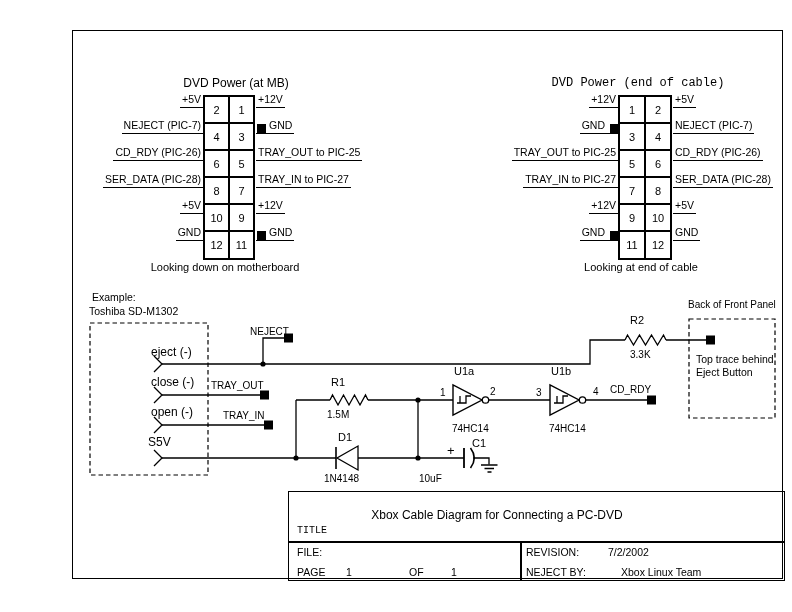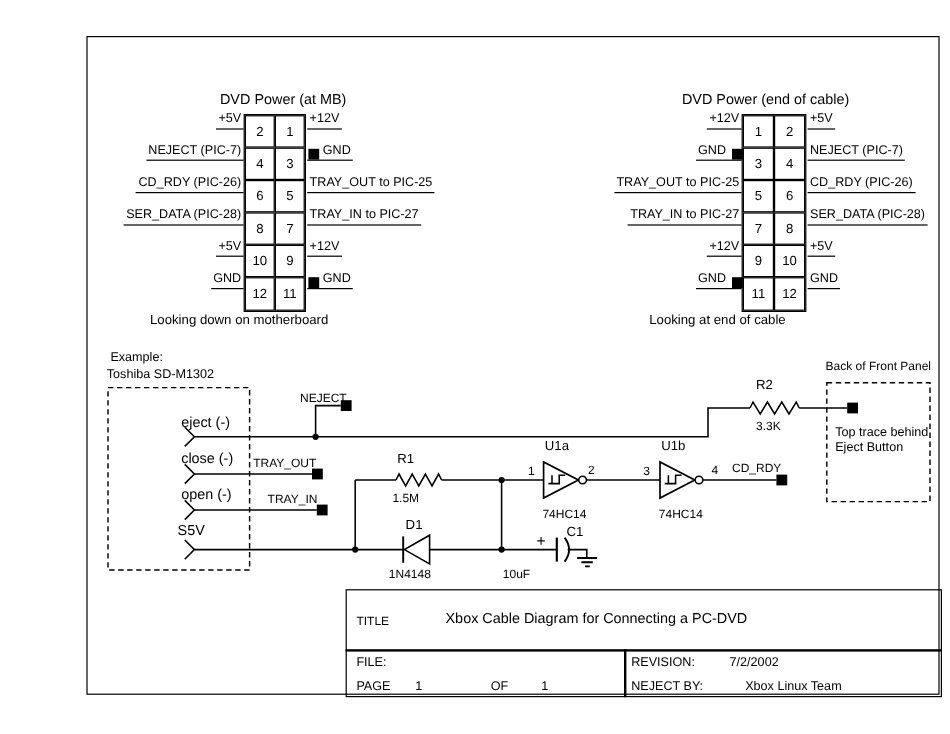--- a/index.html
+++ b/index.html
@@ -8,21 +8,21 @@
   .abs{position:absolute;}
   .border-rect{position:absolute;left:39px;top:30px;width:711px;height:549px;
                border:1.5px solid #000;box-sizing:border-box;}
   
   .conn-table{position:absolute;display:grid;border:1.5px solid #000;background:#fff;}
   .conn-table.lt{left:170px;top:95px;grid-template-columns:25px 25px;}
   .conn-table.rt{left:585px;top:95px;grid-template-columns:26px 26px;}
   .conn-cell{height:25.1px;border:0.8px solid #000;display:flex;align-items:center;
              justify-content:center;font-size:11px;}
   .conn-title{position:absolute;font-size:12px;text-align:center;white-space:nowrap;}
-  .conn-caption{position:absolute;font-size:11px;text-align:left;white-space:nowrap;}
+  .conn-caption{position:absolute;font-size:11px;text-align:center;white-space:nowrap;}
   .lbl{position:absolute;height:14px;line-height:13px;font-size:10.5px;white-space:nowrap;
        border-bottom:1.5px solid #000;padding:0 2px;}
   .lbl.rA{text-align:right;}
   .pinsq{position:absolute;width:9px;height:9px;background:#000;}
   
   .tb-box{position:absolute;left:255px;top:491px;width:497px;height:90px;
           border:1.5px solid #000;box-sizing:border-box;}
   .tb-hline{position:absolute;left:255px;top:541px;width:497px;height:1.5px;background:#000;}
   .tb-vline{position:absolute;left:487px;top:541px;width:1.5px;height:40px;background:#000;}
   .tb-small{position:absolute;font-size:10.5px;white-space:nowrap;}
@@ -73,21 +73,21 @@
   <div class="lbl" style="left:223px;top:146px;">TRAY_OUT to PIC-25</div>
   <div class="lbl" style="left:223px;top:173px;">TRAY_IN to PIC-27</div>
   <div class="lbl" style="left:223px;top:199px;">+12V</div>
   <div class="lbl" style="left:223px;top:226px;padding-left:13px;">GND</div>
 
   <div class="pinsq" style="left:224px;top:124px;"></div>
   <div class="pinsq" style="left:224px;top:231px;"></div>
 
   <div class="conn-caption abs" style="left:92px;top:261px;width:200px;">Looking down on motherboard</div>
 
-  <div class="conn-title abs" style="left:505px;top:76px;width:200px;">DVD Power (end of cable)</div>
+  <div class="conn-title abs" style="left:505px;top:76px;width:200px;font-family:Liberation Mono, monospace;">DVD Power (end of cable)</div>
 
   <div class="conn-table rt">
     <div class="conn-cell">1</div>
     <div class="conn-cell">2</div>
     <div class="conn-cell">3</div>
     <div class="conn-cell">4</div>
     <div class="conn-cell">5</div>
     <div class="conn-cell">6</div>
     <div class="conn-cell">7</div>
     <div class="conn-cell">8</div>
@@ -201,21 +201,21 @@
     <text class="st10" x="655" y="308">Back of Front Panel</text>
     <text class="st105" x="663" y="363">Top trace behind</text>
     <text class="st105" x="663" y="376">Eject Button</text>
   </svg>
 
   <div class="tb-box"></div>
   <div class="tb-hline"></div>
   <div class="tb-vline"></div>
 
   <div class="tb-title">Xbox Cable Diagram for Connecting a PC-DVD</div>
-  <div class="tb-small" style="left:264px;top:513px;font-size:10px;">TITLE</div>
+  <div class="tb-small" style="left:264px;top:525px;font-size:10px;font-family:Liberation Mono, monospace;">TITLE</div>
   <div class="tb-small" style="left:264px;top:546px;">FILE:</div>
   <div class="tb-small" style="left:264px;top:566px;text-align:right;">PAGE</div>
   <div class="tb-small" style="left:313px;top:566px;">1</div>
   <div class="tb-small" style="left:376px;top:566px;">OF</div>
   <div class="tb-small" style="left:418px;top:566px;">1</div>
   <div class="tb-small" style="left:493px;top:546px;">REVISION:</div>
   <div class="tb-small" style="left:575px;top:546px;">7/2/2002</div>
   <div class="tb-small" style="left:493px;top:566px;">NEJECT BY:</div>
   <div class="tb-small" style="left:588px;top:566px;">Xbox Linux Team</div>
 

